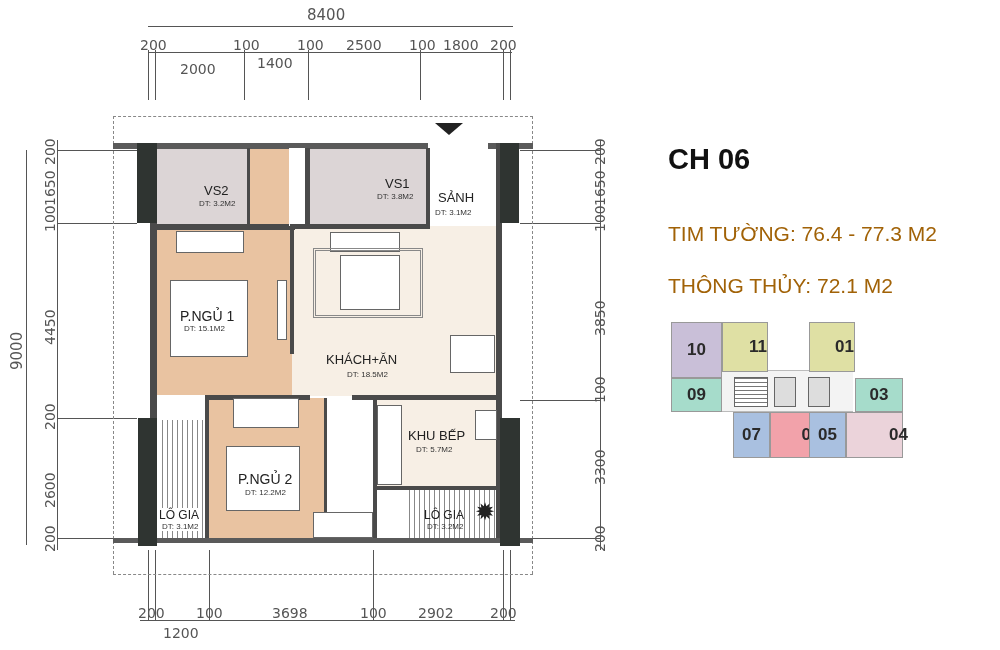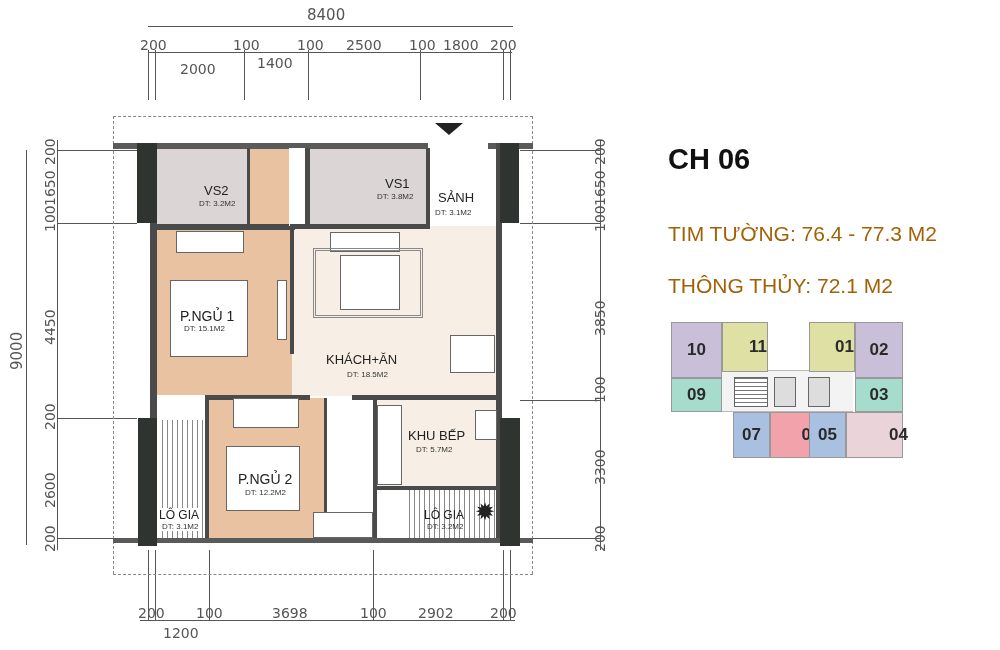--- a/index.html
+++ b/index.html
@@ -179,23 +179,20 @@
 
   <div class="unit" style="left:0;top:0;width:51px;height:56px;background:#c9bfd8;">
       <span>10</span>
     </div>
   <div class="unit" style="left:51px;top:0;width:46px;height:50px;background:#dfe0a4;justify-content:flex-end;">
       <span>11</span>
     </div>
   <div class="unit" style="left:138px;top:0;width:46px;height:50px;background:#dfe0a4;justify-content:flex-end;">
       <span>01</span>
     </div>
-  <div class="unit" style="left:184px;top:0;width:48px;height:56px;background:#c9bfd8;">
-      <span>02</span>
-    </div>
   <div class="unit" style="left:0;top:56px;width:51px;height:34px;background:#a6dccb;">
       <span>09</span>
     </div>
   <div class="unit" style="left:184px;top:56px;width:48px;height:34px;background:#a6dccb;">
       <span>03</span>
     </div>
   <div class="unit" style="left:62px;top:90px;width:37px;height:46px;background:#a9c0e0;">
       <span>07</span>
     </div>
   <div class="unit" style="left:99px;top:90px;width:39px;height:46px;background:#f2a2aa;padding-left:40px;">

